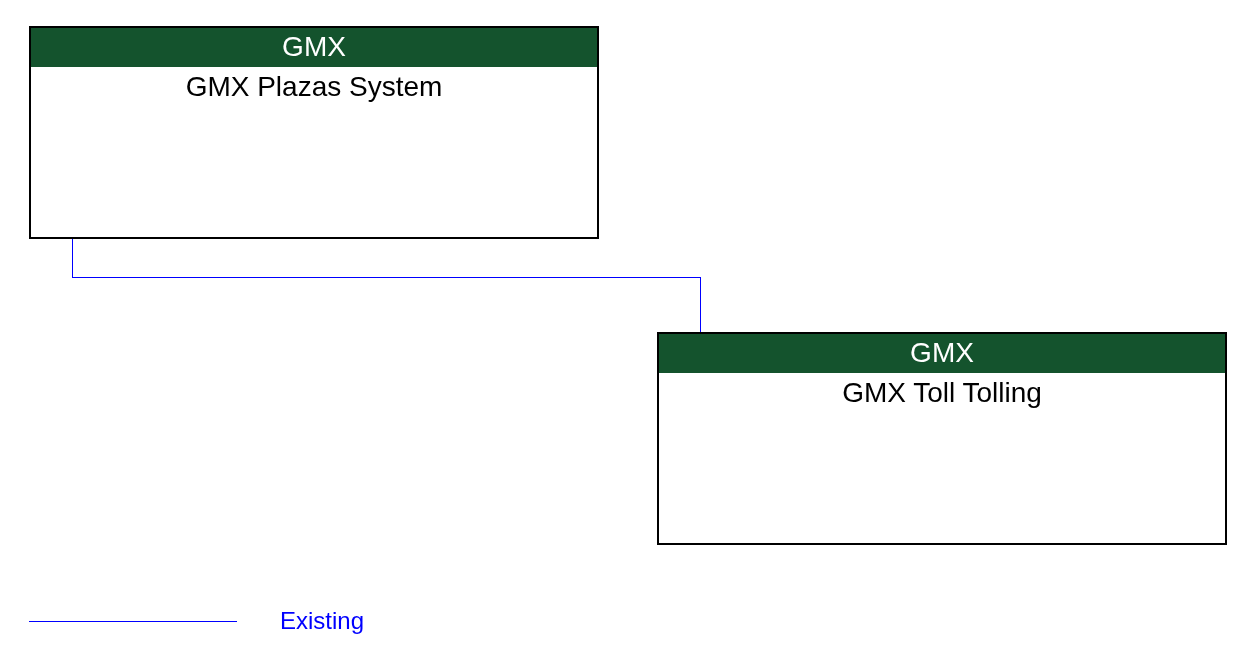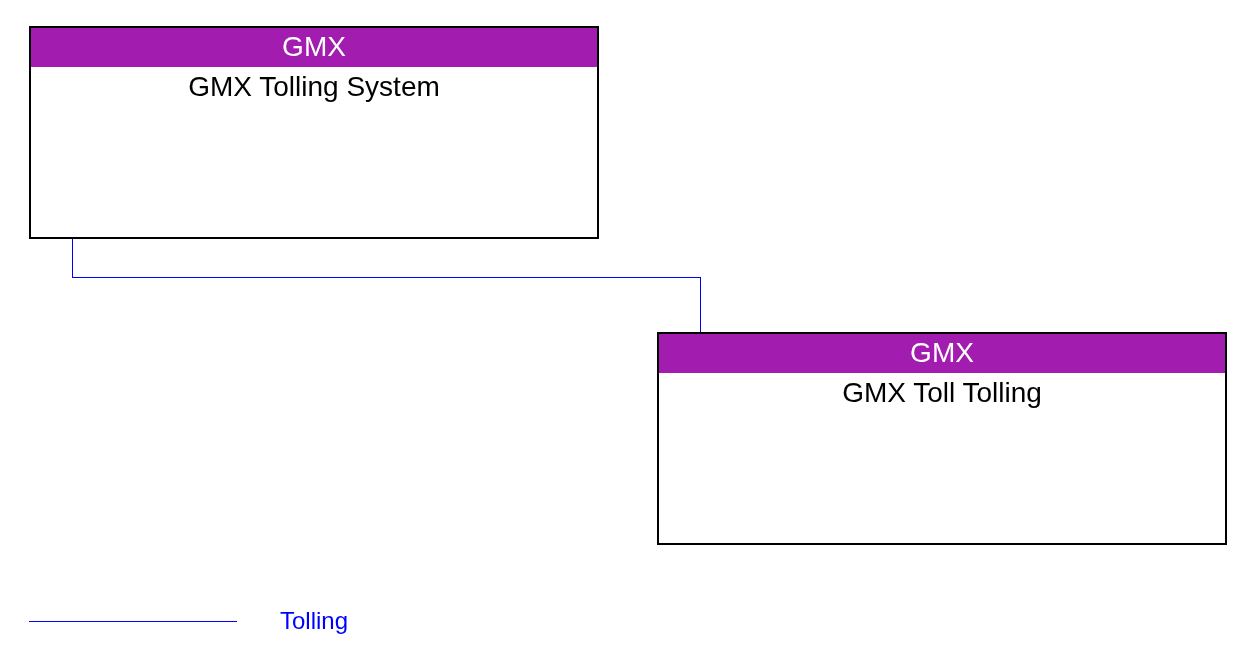--- a/index.html
+++ b/index.html
@@ -12,21 +12,21 @@
     position: relative;
     overflow: hidden;
   }
   .node {
     position: absolute;
     border: 2px solid #000;
     background: #ffffff;
     box-sizing: border-box;
   }
   .node-header {
-    background: #a21caf;
+    background: #14532d;
     color: #ffffff;
     font-size: 28px;
     font-weight: normal;
     text-align: center;
     padding: 3px 0 4px 0;
     font-family: Arial, sans-serif;
   }
   .node-title {
     color: #000000;
     font-size: 28px;
@@ -46,28 +46,28 @@
     position: absolute;
     color: #0000ff;
     font-size: 24px;
   }
 </style>
 </head>
 <body>
 
 <div class="node" style="left:29px; top:26px; width:570px; height:213px;">
   <div class="node-header">GMX</div>
-  <div class="node-title">GMX Tolling System</div>
+  <div class="node-title">GMX Plazas System</div>
 </div>
 
 <div class="node" style="left:657px; top:332px; width:570px; height:213px;">
   <div class="node-header">GMX</div>
   <div class="node-title">GMX Toll Tolling</div>
 </div>
 
 <div class="connector" style="left:72px; top:239px; width:1px; height:38px;"></div>
 
 <div class="connector" style="left:72px; top:277px; width:629px; height:1px;"></div>
 
 <div class="connector" style="left:700px; top:277px; width:1px; height:55px;"></div>
 
 <div class="legend-line" style="left:29px; top:621px; width:208px;"></div>
-<div class="legend-label" style="left:280px; top:607px;">Tolling</div>
+<div class="legend-label" style="left:280px; top:607px;">Existing</div>
 
 </body></html>

